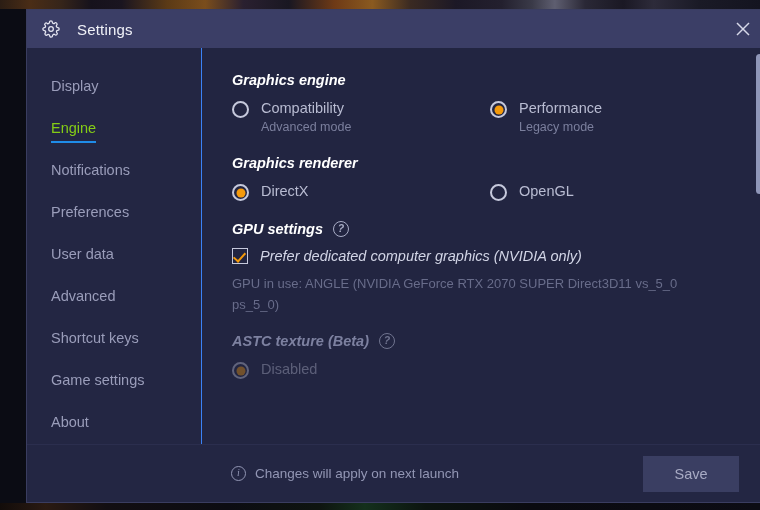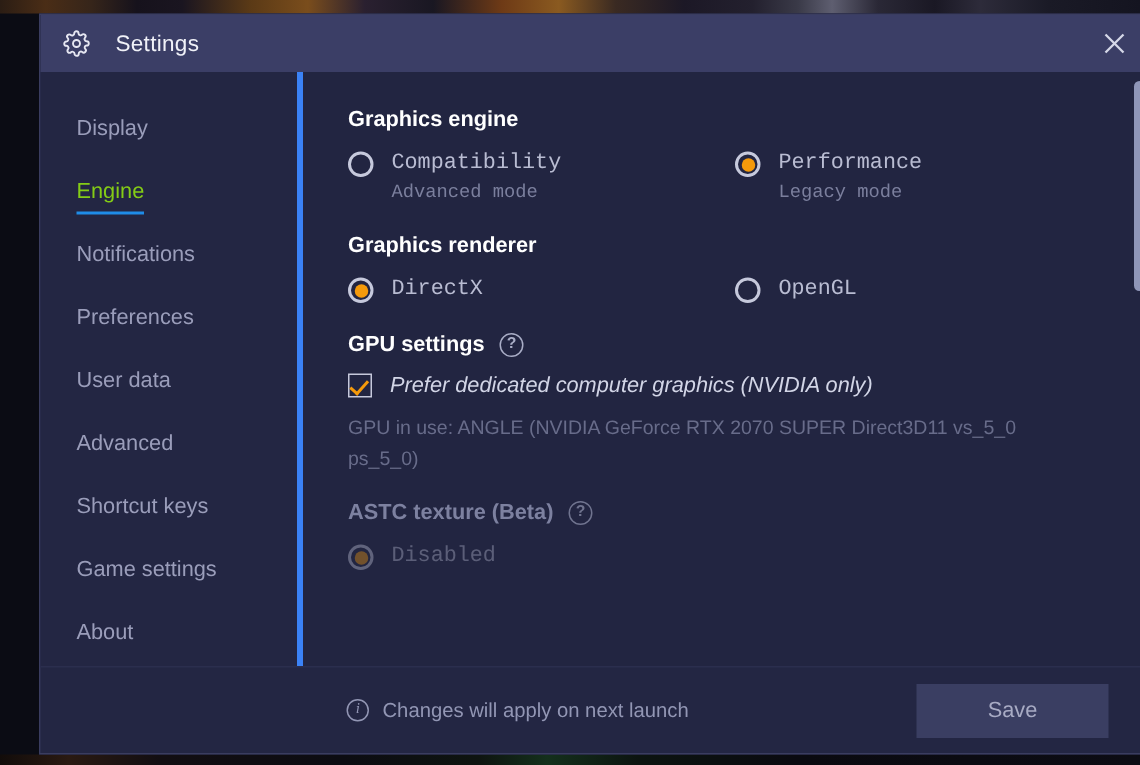--- a/index.html
+++ b/index.html
@@ -92,21 +92,21 @@
     display: flex;
     min-height: 0;
     background: #222541;
   }
 
   
   #sidebar {
     width: 175px;
     flex: 0 0 175px;
     background: #232643;
-    border-right: 4px solid #3b82f6;
+    border-right: 1px solid #3b82f6;
     padding-top: 18px;
   }
   .nav-item {
     height: 42px;
     display: flex;
     align-items: center;
     padding-left: 24px;
     color: #9a9dba;
     font-size: 14.5px;
     cursor: pointer;
@@ -137,20 +137,21 @@
   }
 
   .section-title {
     font-size: 14.5px;
     color: #ffffff;
     font-weight: bold;
     margin-bottom: 11px;
     display: flex;
     align-items: center;
     gap: 10px;
+    font-style: italic;
   }
   .section-title.muted { color: #7d81a0; font-weight: bold; }
 
   .help-icon {
     width: 16px; height: 16px;
     border-radius: 50%;
     border: 1.4px solid #a9adc6;
     color: #a9adc6;
     font-size: 10.5px;
     line-height: 13px;
@@ -158,21 +159,21 @@
     font-weight: bold;
     cursor: pointer;
     flex: 0 0 auto;
   }
   .section-title.muted .help-icon { border-color: #70748f; color: #70748f; }
 
   .opt-row {
     display: flex;
     margin-bottom: 6px;
   }
-  .opt-col { width: 258px; flex: 0 0 258px; font-family: Liberation Mono, monospace; }
+  .opt-col { width: 258px; flex: 0 0 258px; }
   .opt {
     display: flex;
     align-items: flex-start;
     gap: 12px;
     cursor: pointer;
   }
   .radio {
     width: 17px; height: 17px;
     border-radius: 50%;
     border: 2px solid #c6c9dc;
@@ -292,21 +293,21 @@
     border: 1.3px solid #9296b4;
     font-size: 10px;
     line-height: 12.5px;
     text-align: center;
     font-family: "Liberation Serif", serif;
     font-style: italic;
     flex: 0 0 auto;
   }
   #save-button {
     margin-left: auto;
-    width: 128px;
+    width: 96px;
     height: 36px;
     background: #3a3e62;
     color: #a8abc4;
     border: none;
     font-size: 14.5px;
     font-family: "Liberation Sans", sans-serif;
     cursor: pointer;
   }
 </style>
 </head>

